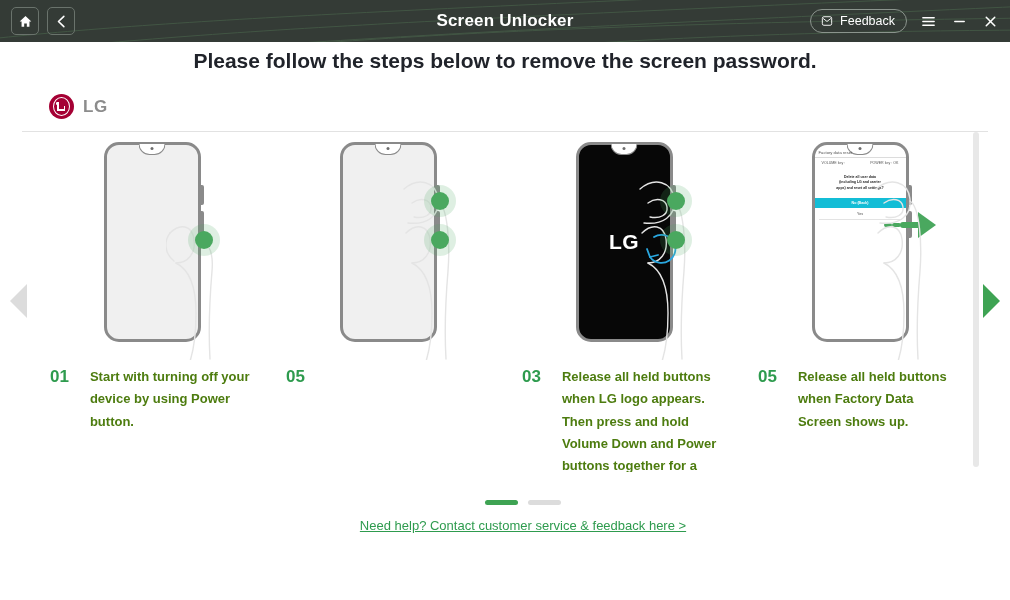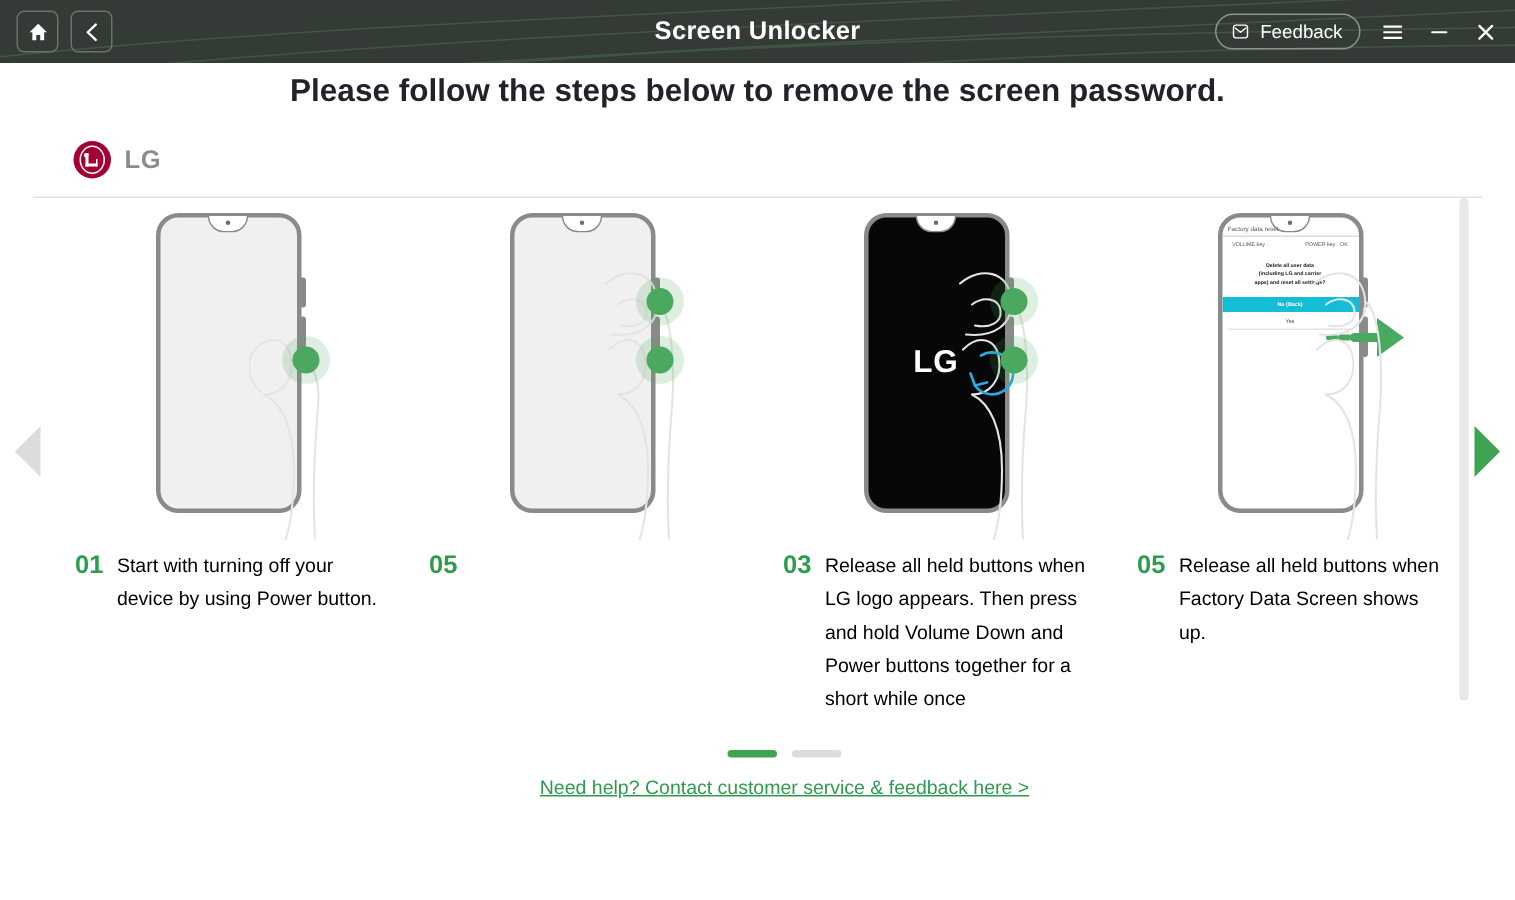--- a/index.html
+++ b/index.html
@@ -222,29 +222,29 @@
     text-align: center; font-size: 3.6px; font-weight: bold;
     padding: 3px 0; margin: 7px -4px 0 -4px;
   }
   .fds-yes {
     text-align: center; font-size: 3.6px; color: #444;
     padding: 3.5px 0; border-bottom: .5px solid #e3e3e3;
   }
 
   
   .caption {
-    display: flex; gap: 9px;
+    display: flex; gap: 21px;
     padding: 14px 18px 0 16px;
   }
   .step-num {
     color: #2e9b4e; font-size: 17px; font-weight: bold;
     line-height: 1.25; flex: none;
   }
   .step-text {
-    color: #000000; font-size: 13px; line-height: 1.72;
+    color: #4d7c0f; font-size: 13px; line-height: 1.72; font-weight: bold;
   }
 
   
   .footer { text-align: center; margin-top: 8px; margin-left: 36px; }
   .dots {
     display: flex; justify-content: center; gap: 10px;
     margin-bottom: 11px;
   }
   .dot { width: 33px; height: 5px; border-radius: 3px; background: #dcdcdc; cursor: pointer; }
   .dot.active { background: #3ea353; }

